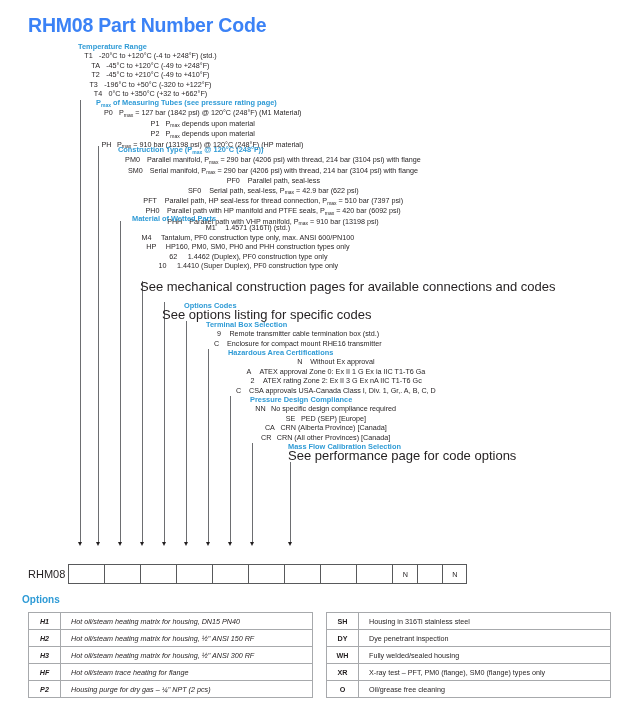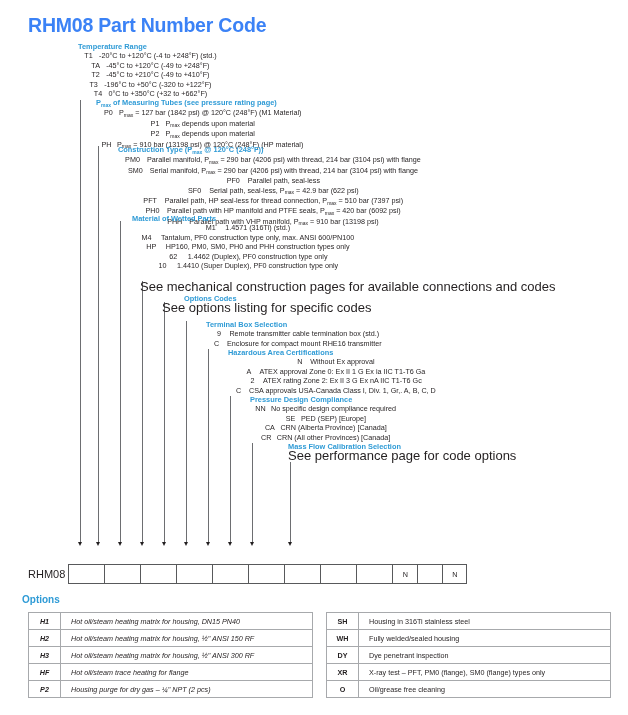--- a/index.html
+++ b/index.html
@@ -201,21 +201,21 @@
         <div class="grp-head">Material of Wetted Parts</div>
         <div class="row"><span class="code wide">M1</span><span class="desc">1.4571 (316Ti) (std.)</span></div>
         <div class="row"><span class="code wide">M4</span><span class="desc">Tantalum, PF0 construction type only, max. ANSI 600/PN100</span></div>
         <div class="row"><span class="code wide">HP</span><span class="desc">HP160, PM0, SM0, PH0 and  PHH construction types only</span></div>
         <div class="row"><span class="code wide">62</span><span class="desc">1.4462 (Duplex), PF0 construction type only</span></div>
         <div class="row"><span class="code wide">10</span><span class="desc">1.4410 (Super Duplex), PF0 construction type only</span></div>
       </div>
       <div class="grp" style="left: 162px; top: 240px;">
         <div class="note" style="margin-left: -22px;">See mechanical construction pages for available connections and codes</div>
       </div>
-      <div class="grp" style="left: 184px; top: 252px;">
+      <div class="grp" style="left: 184px; top: 259px;">
         <div class="grp-head">Options Codes</div>
         <div class="note" style="margin-left: -22px;">See options listing for specific codes</div>
       </div>
       <div class="grp" style="left: 206px; top: 278px;">
         <div class="grp-head">Terminal Box Selection</div>
         <div class="row"><span class="code">9</span><span class="desc">Remote transmitter cable termination box (std.)</span></div>
         <div class="row"><span class="code">C</span><span class="desc">Enclosure for compact mount RHE16 transmitter</span></div>
       </div>
       <div class="grp" style="left: 228px; top: 306px;">
         <div class="grp-head">Hazardous Area Certifications</div>
@@ -283,28 +283,28 @@
     </tbody>
 </table>
 
 <table class="opt-table" id="opt-right">
   <tbody>
       <tr>
         <td class="c">SH</td>
         <td>Housing in 316Ti stainless steel</td>
       </tr>
       <tr>
+        <td class="c">DY</td>
+        <td>Dye penetrant inspection</td>
+      </tr>
+      <tr>
         <td class="c">WH</td>
         <td>Fully welded/sealed housing</td>
       </tr>
       <tr>
-        <td class="c">DY</td>
-        <td>Dye penetrant inspection</td>
-      </tr>
-      <tr>
         <td class="c">XR</td>
         <td>X-ray test – PFT, PM0 (flange), SM0 (flange) types only</td>
       </tr>
       <tr>
         <td class="c">O</td>
         <td>Oil/grease free cleaning</td>
       </tr>
     </tbody>
 </table>
 

